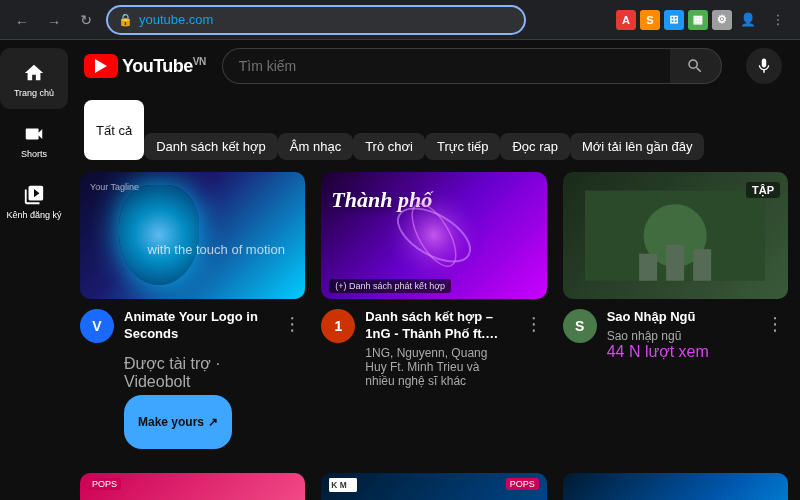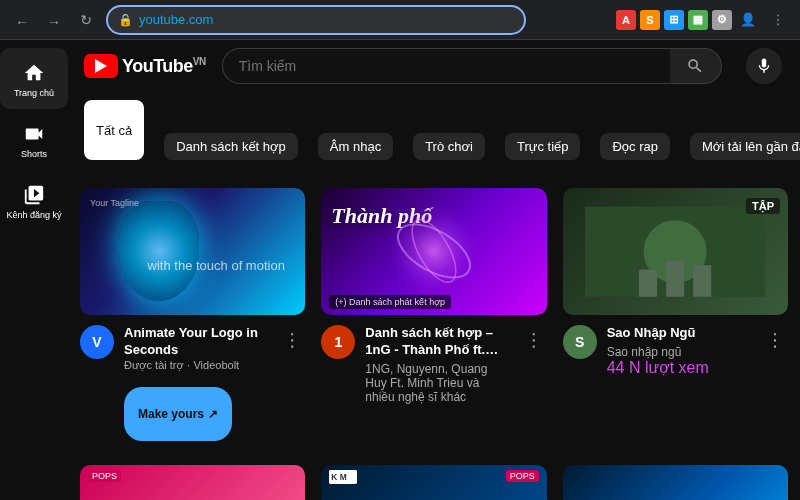--- a/index.html
+++ b/index.html
@@ -233,22 +233,22 @@
       cursor: pointer;
       border: none;
       color: #fff;
       font-size: 16px;
       margin-left: 8px;
     }
 
     
     .filter-bar {
       display: flex;
-      gap: 20px;
-      padding: 8px 16px 28px;
+      gap: 0;
+      padding: 8px 16px 12px;
       overflow-x: auto;
       scrollbar-width: none;
       flex-shrink: 0;
     }
     .filter-bar::-webkit-scrollbar { display: none; }
     .filter-chip {
       background: #fff;
       color: #0f0f0f;
       border: none;
       border-radius: 8px;
@@ -324,26 +324,26 @@
     .video-channel {
       font-size: 12px;
       color: #aaa;
       margin-top: 3px;
     }
     .video-stats {
       font-size: 16px;
       color: #d946ef;
     }
     .sponsored-label {
-      font-size: 11px;
+      font-size: 16px;
       color: #aaa;
-      margin-top: 0;
+      margin-top: 12px;
     }
     .make-yours-btn {
-      margin-top: 16px;
+      margin-top: 4px;
       background: #3ea6ff;
       color: #0f0f0f;
       border: none;
       border-radius: 18px;
       padding: 20px 14px;
       font-size: 12px;
       font-weight: 600;
       cursor: pointer;
       display: flex;
       gap: 4px;

